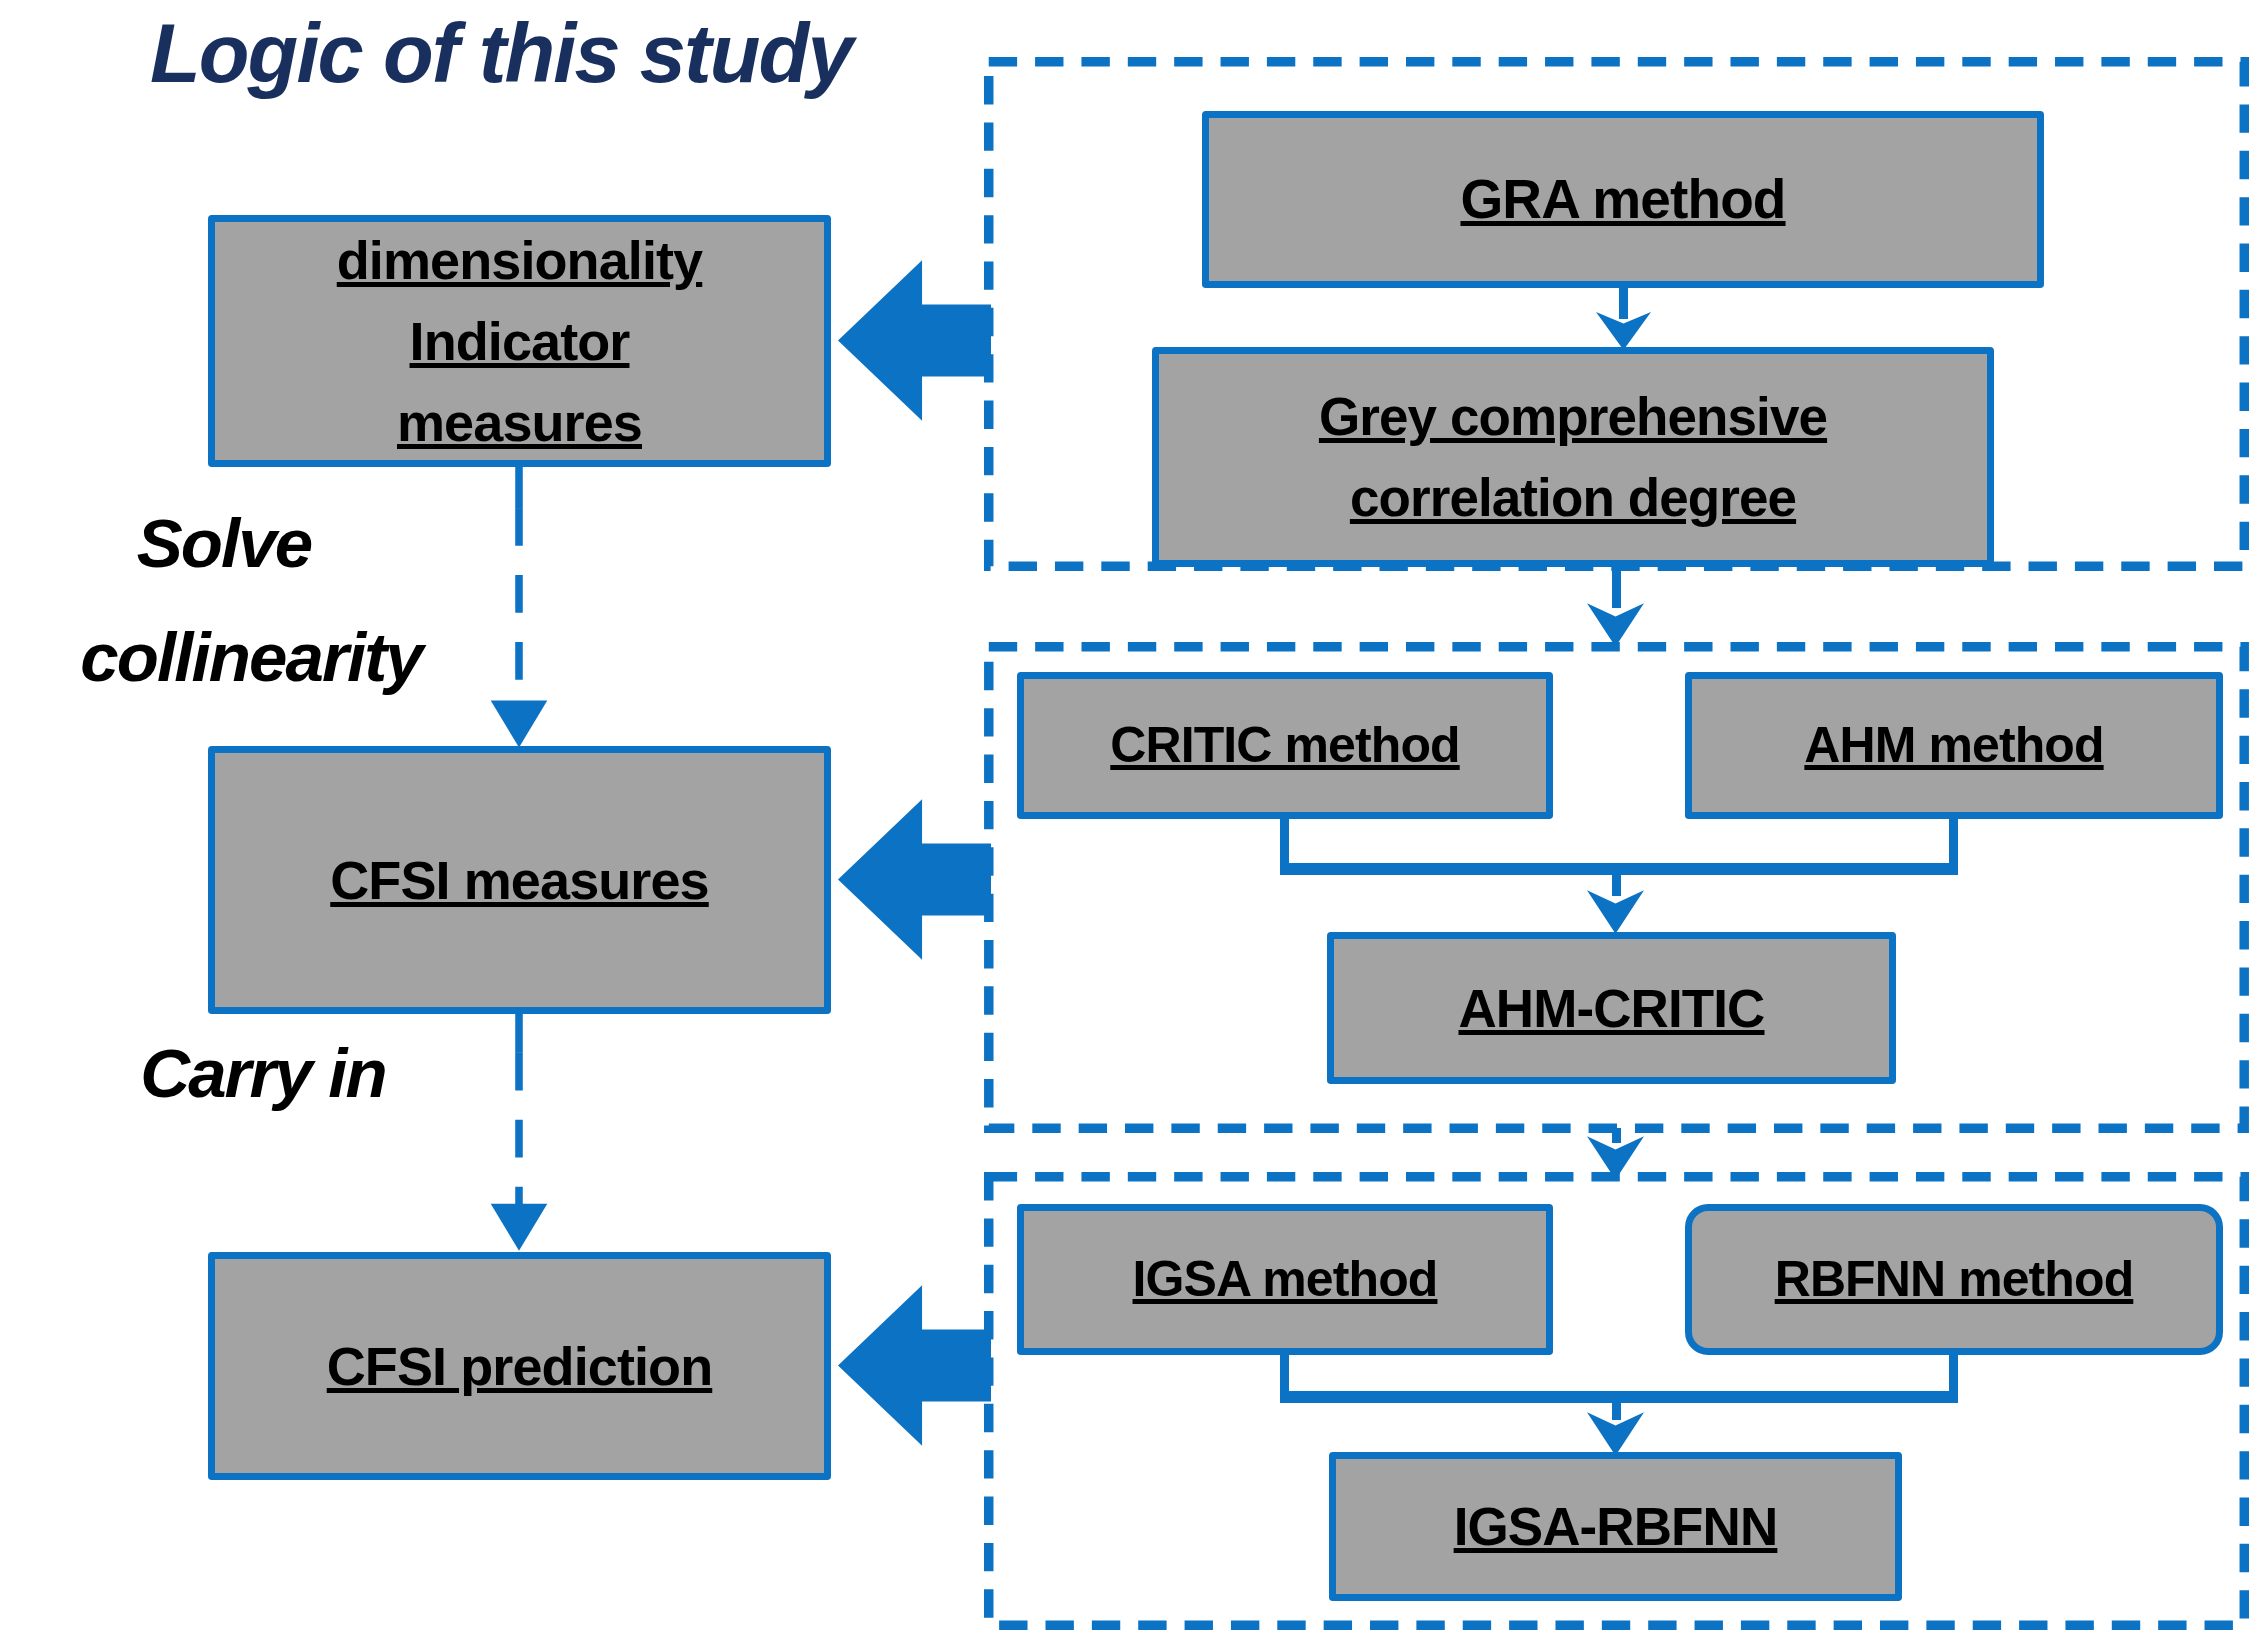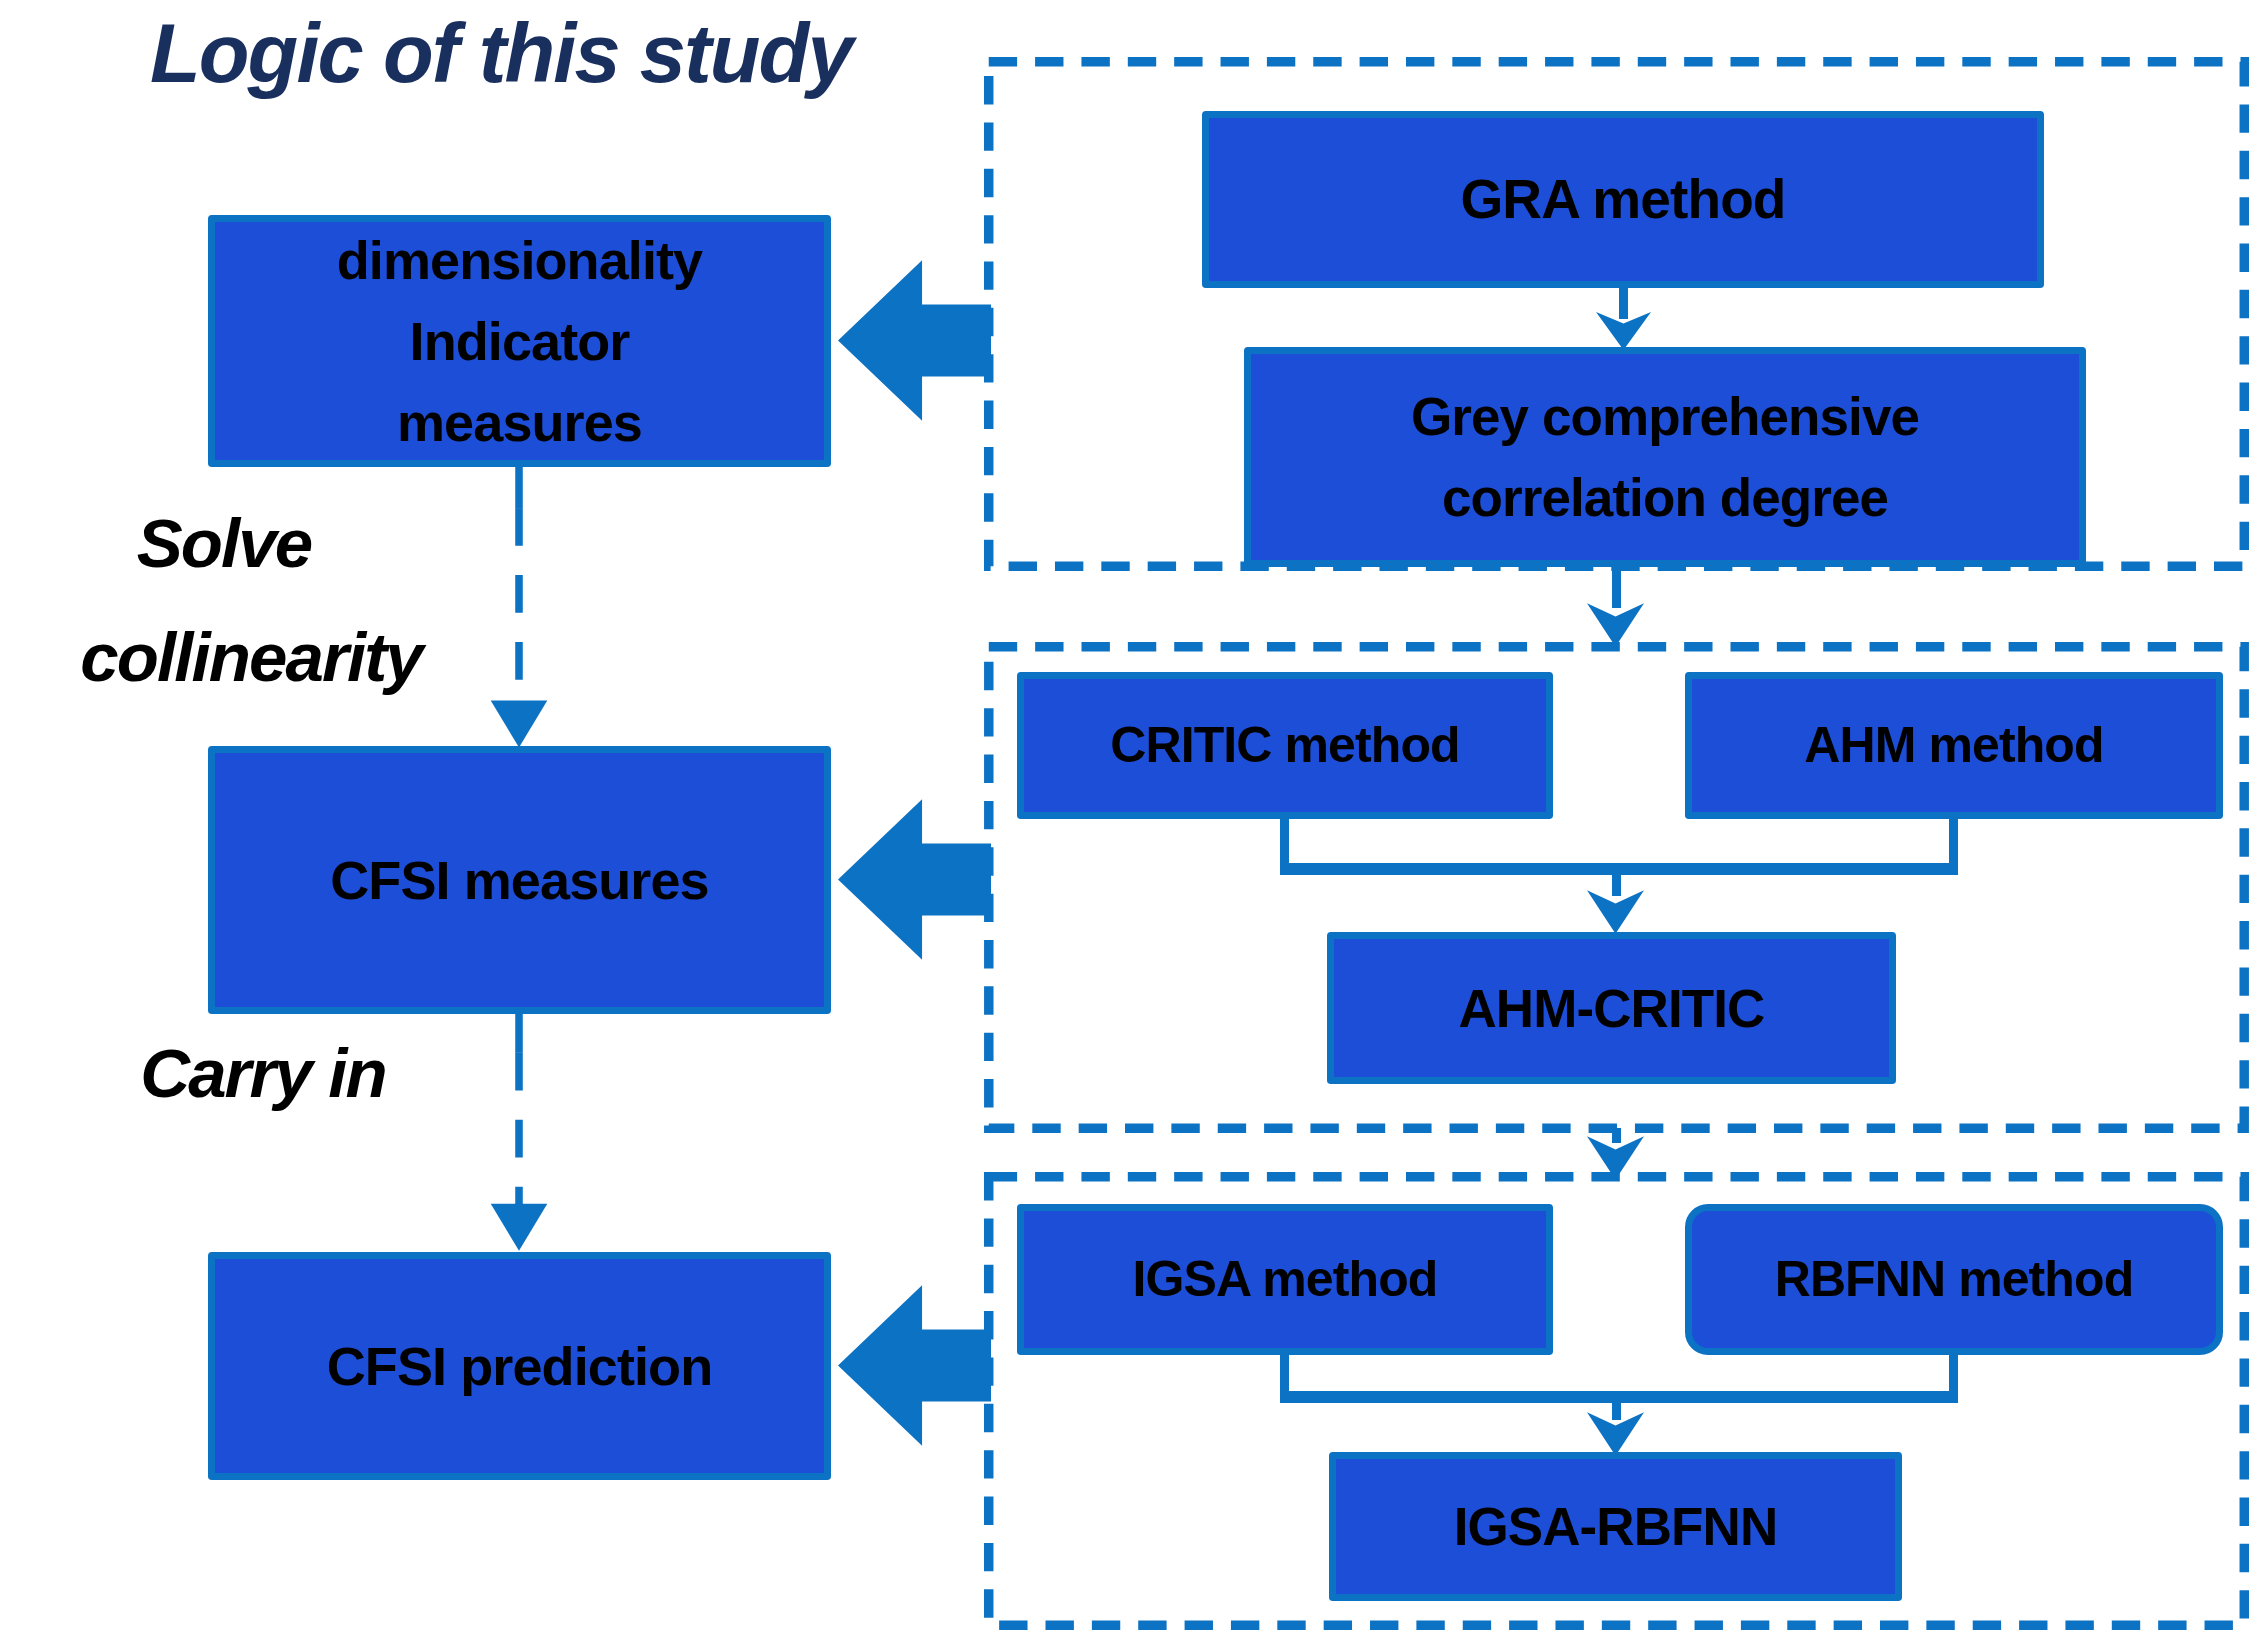--- a/index.html
+++ b/index.html
@@ -16,30 +16,31 @@
     font-size:83px;
     font-weight:bold;
     font-style:italic;
     color:#19305F;
     letter-spacing:-1.9px;
     white-space:nowrap;
   }
   .gbox{
     position:absolute;
     box-sizing:border-box;
-    background:#1d4ed8;
+    background:#a3a3a3;
     border:7.6px solid #0C72C4;
     border-radius:3.8px;
     display:flex;
     flex-direction:column;
     align-items:center;
     justify-content:center;
     text-align:center;
     color:#000000;
     font-weight:bold;
+    text-decoration:underline;
   }
   .gbox .ln{white-space:nowrap;}
   .lbox-text{font-size:54px;line-height:81px;letter-spacing:-0.9px;}
   .rbox-text{font-size:53px;line-height:81px;letter-spacing:-0.9px;}
   .note-line{
     position:absolute;
     transform:translateX(-50%);
     font-size:69px;
     font-weight:bold;
     font-style:italic;
@@ -106,21 +107,21 @@
 
   <div class="gbox" style="left:1202px;top:111px;width:842px;height:177px;">
     <div class="ln rbox-text" style="font-size:55px;">GRA method</div>
   </div>
 
   <div class="vline" style="left:1619px;top:287px;width:8.5px;height:32px;"></div>
   <svg style="left:1596px;top:312px;" width="55" height="38" viewBox="0 0 58 40">
     <polygon class="blue-fill" points="0,0 29,12 58,0 29,40"></polygon>
   </svg>
 
-  <div class="gbox" style="left:1244px;top:347px;width:842px;height:220px;text-align:center;">
+  <div class="gbox" style="left:1152px;top:347px;width:842px;height:220px;text-align:center;">
     <div class="ln rbox-text">Grey comprehensive</div>
     <div class="ln rbox-text">correlation degree</div>
   </div>
 
   <div class="vline" style="left:1612px;top:566px;width:8.5px;height:42px;"></div>
   <svg style="left:1587px;top:603px;" width="57" height="44" viewBox="0 0 60 46">
     <polygon class="blue-fill" points="0,0 30,14 60,0 30,46"></polygon>
   </svg>
 
   <svg style="left:984px;top:642px;" width="1265" height="491" viewBox="0 0 1337 519">

